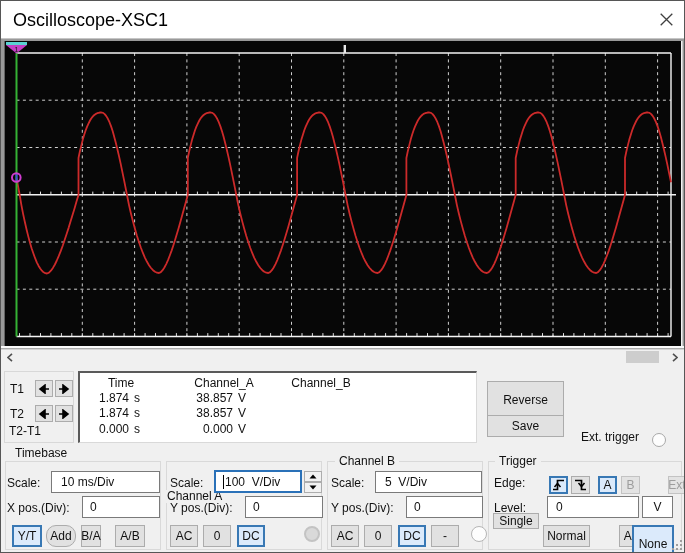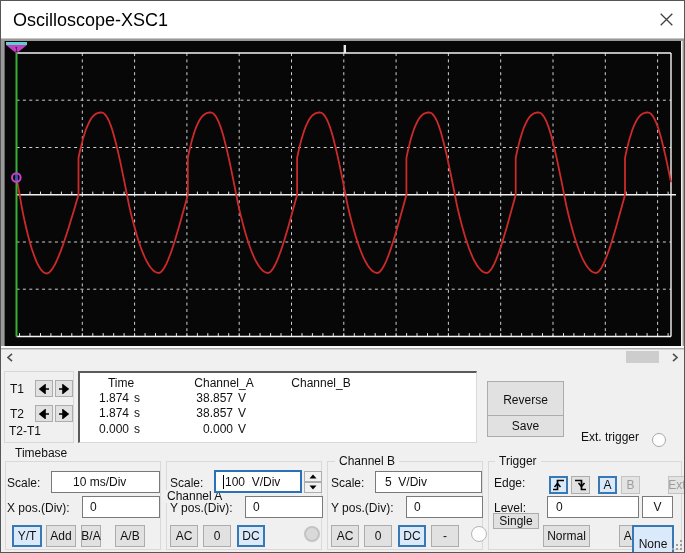--- a/index.html
+++ b/index.html
@@ -123,25 +123,25 @@
 <div class="grp" style="left:4px;top:460px;width:156px;height:89px;"></div>
 <div class="grplbl" style="left:10px;top:446px;">Timebase</div>
 <div class="grp" style="left:165px;top:460px;width:156px;height:89px;"></div>
 <div class="grplbl" style="left:162px;top:454px;margin-top:35px;">Channel A</div>
 <div class="grp" style="left:326px;top:460px;width:156px;height:89px;"></div>
 <div class="grplbl" style="left:334px;top:454px;">Channel B</div>
 <div class="grp" style="left:487px;top:460px;width:194px;height:89px;"></div>
 <div class="grplbl" style="left:494px;top:454px;">Trigger</div>
 
 <div class="lbl" style="left:6px;top:475px;">Scale:</div>
-<div class="inp" style="left:50px;top:470px;width:109px;height:22px;padding-left:21px;">10 ms/Div</div>
+<div class="inp" style="left:50px;top:470px;width:109px;height:22px;padding-left:9px;">10 ms/Div</div>
 <div class="lbl" style="left:6px;top:500px;">X pos.(Div):</div>
 <div class="inp" style="left:81px;top:495px;width:78px;height:22px;padding-left:7px;">0</div>
 <div class="btn sel" style="left:11px;top:524px;width:30px;height:22px;">Y/T</div>
-<div class="btn" style="left:45px;top:524px;width:30px;height:22px;">Add</div>
+<div class="btn" style="left:45px;top:524px;width:30px;height:22px;border-radius:10px;">Add</div>
 <div class="btn" style="left:80px;top:524px;width:20px;height:22px;">B/A</div>
 <div class="btn" style="left:114px;top:524px;width:30px;height:22px;">A/B</div>
 
 <div class="lbl" style="left:169px;top:475px;">Scale:</div>
 <div class="inp" style="left:213px;top:469px;width:88px;height:23px;border:2px solid #2a71b8;padding-left:7px;">
   <span style="border-left:1px solid #000;padding-left:1px;">100&nbsp;&nbsp;V/Div</span>
   </div>
 <div class="btn" style="left:303px;top:470px;width:18px;height:11px;background:#f2f2f2;border:1px solid #adadad;">
     <svg width="8" height="5" viewBox="0 0 8 5">
       <path d="M0.5,4.5 L4,0.5 L7.5,4.5 Z" fill="#000"></path>

